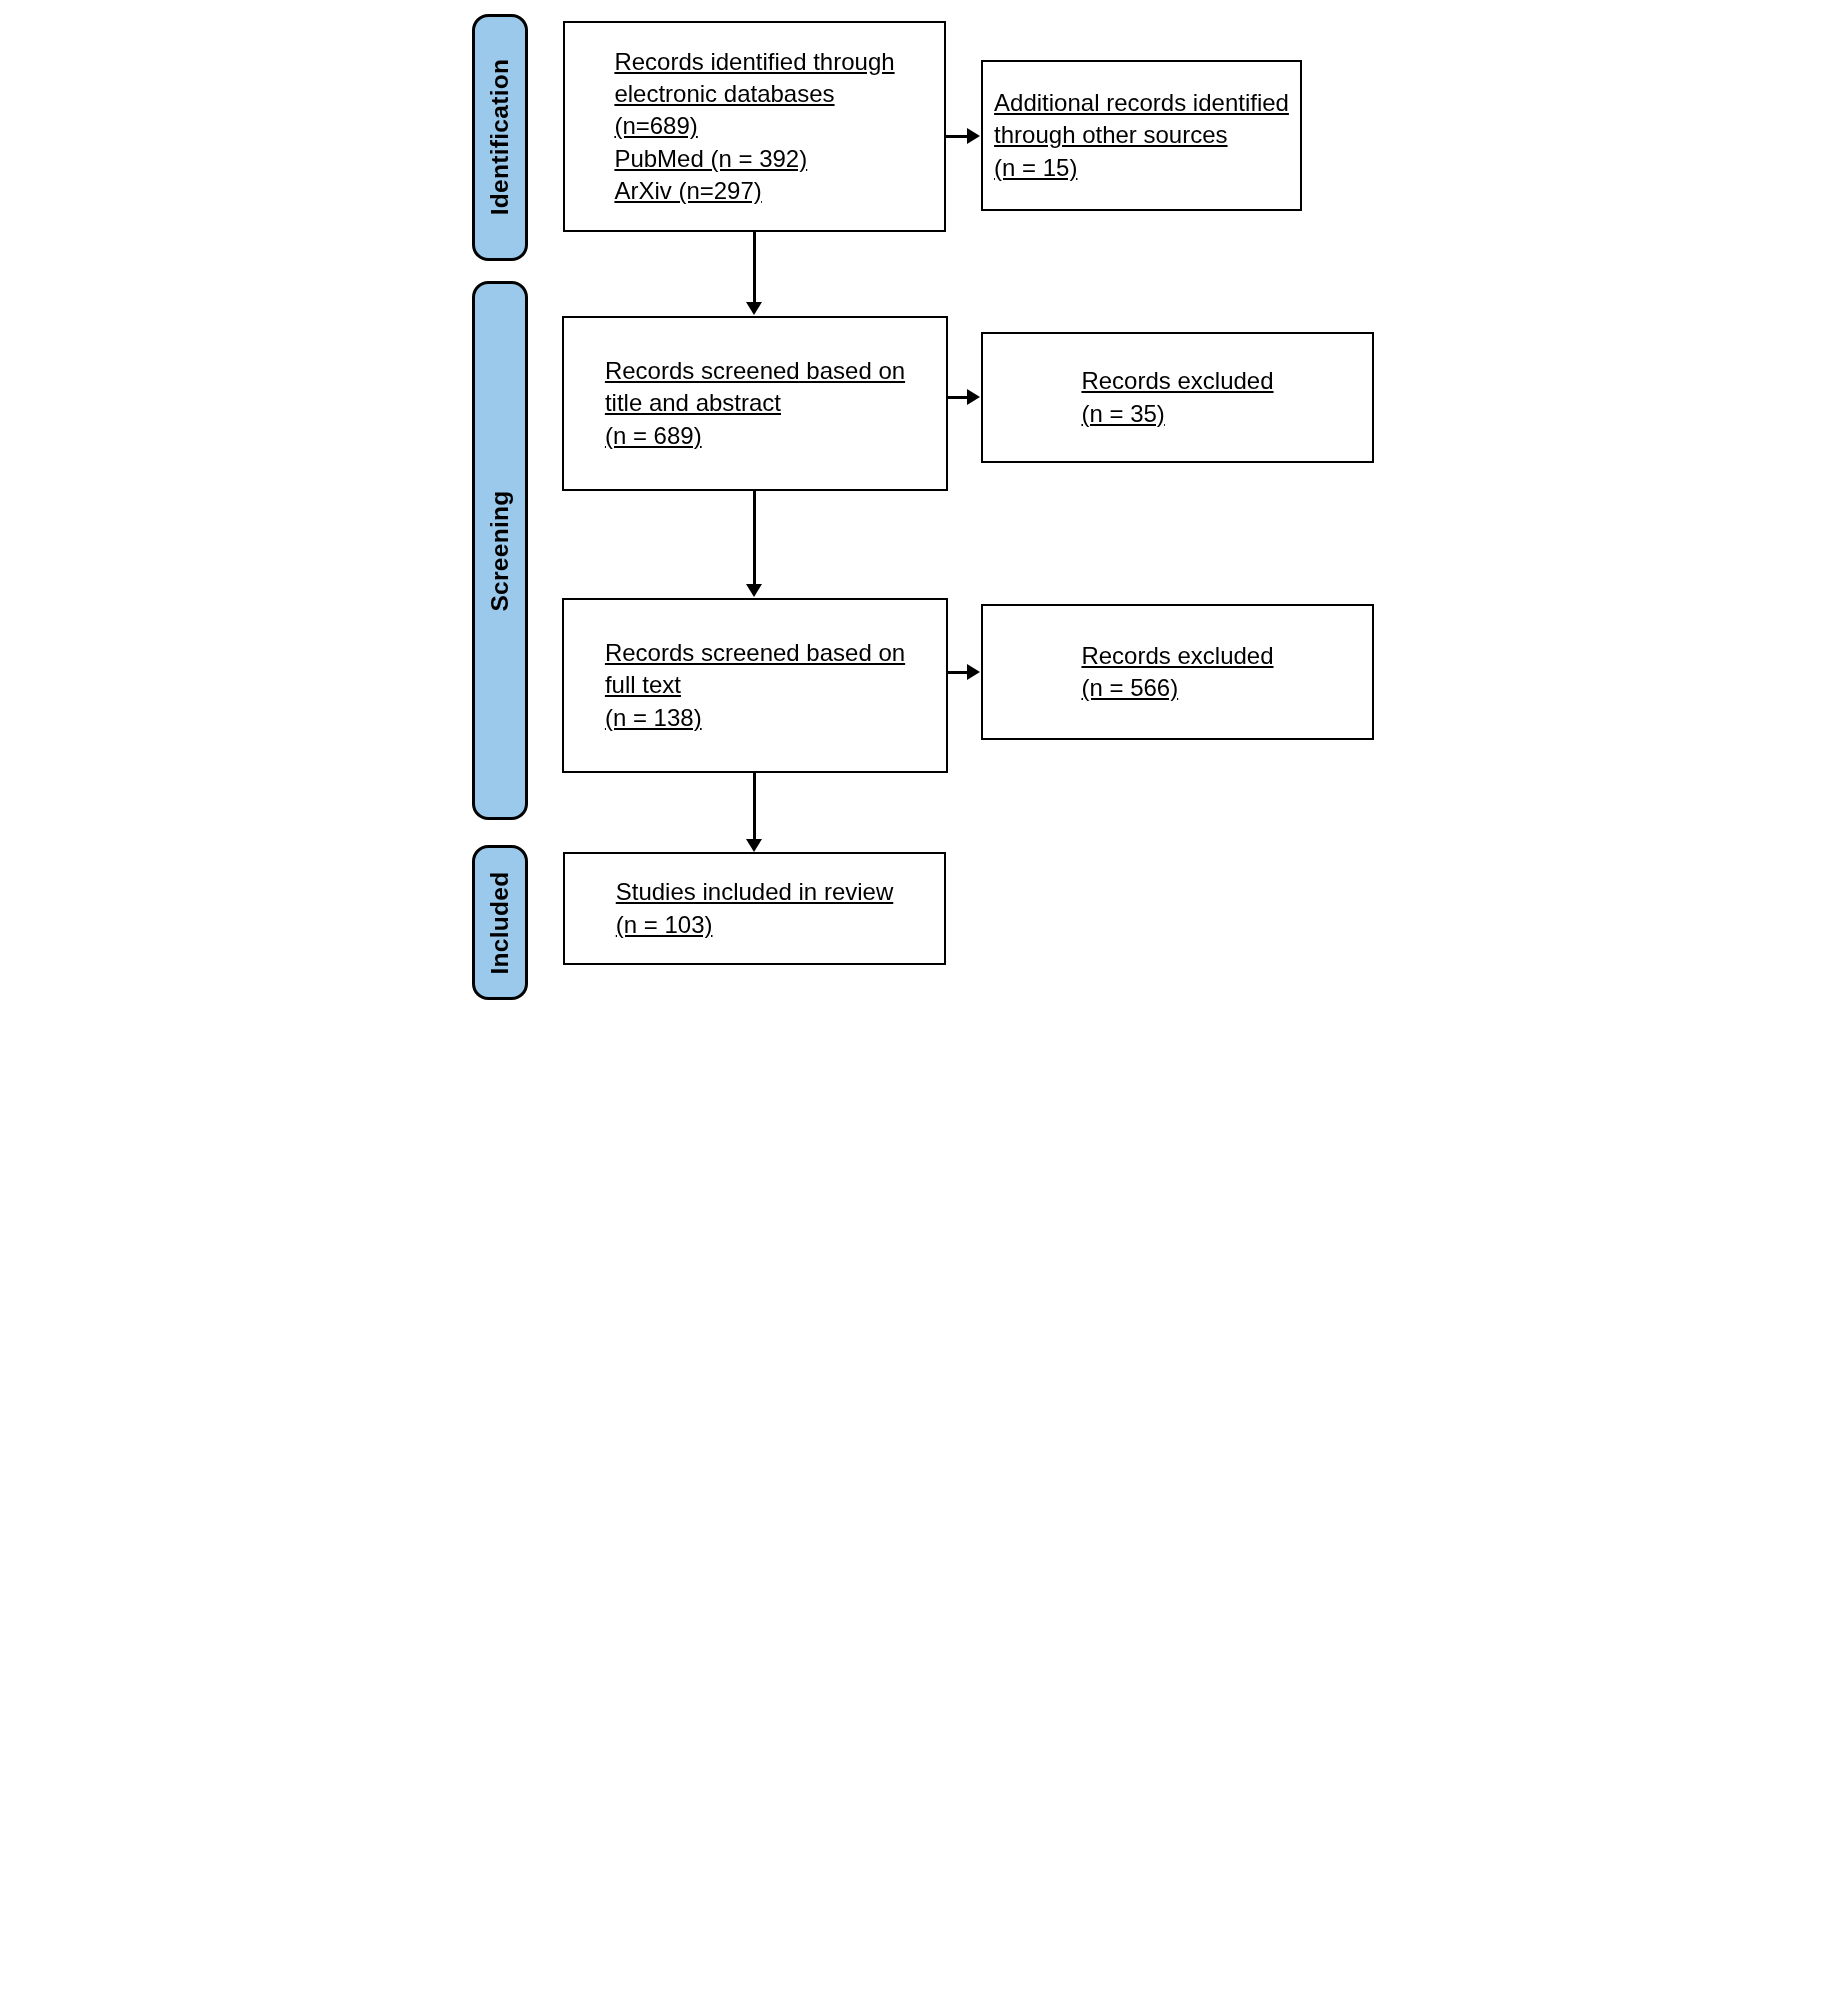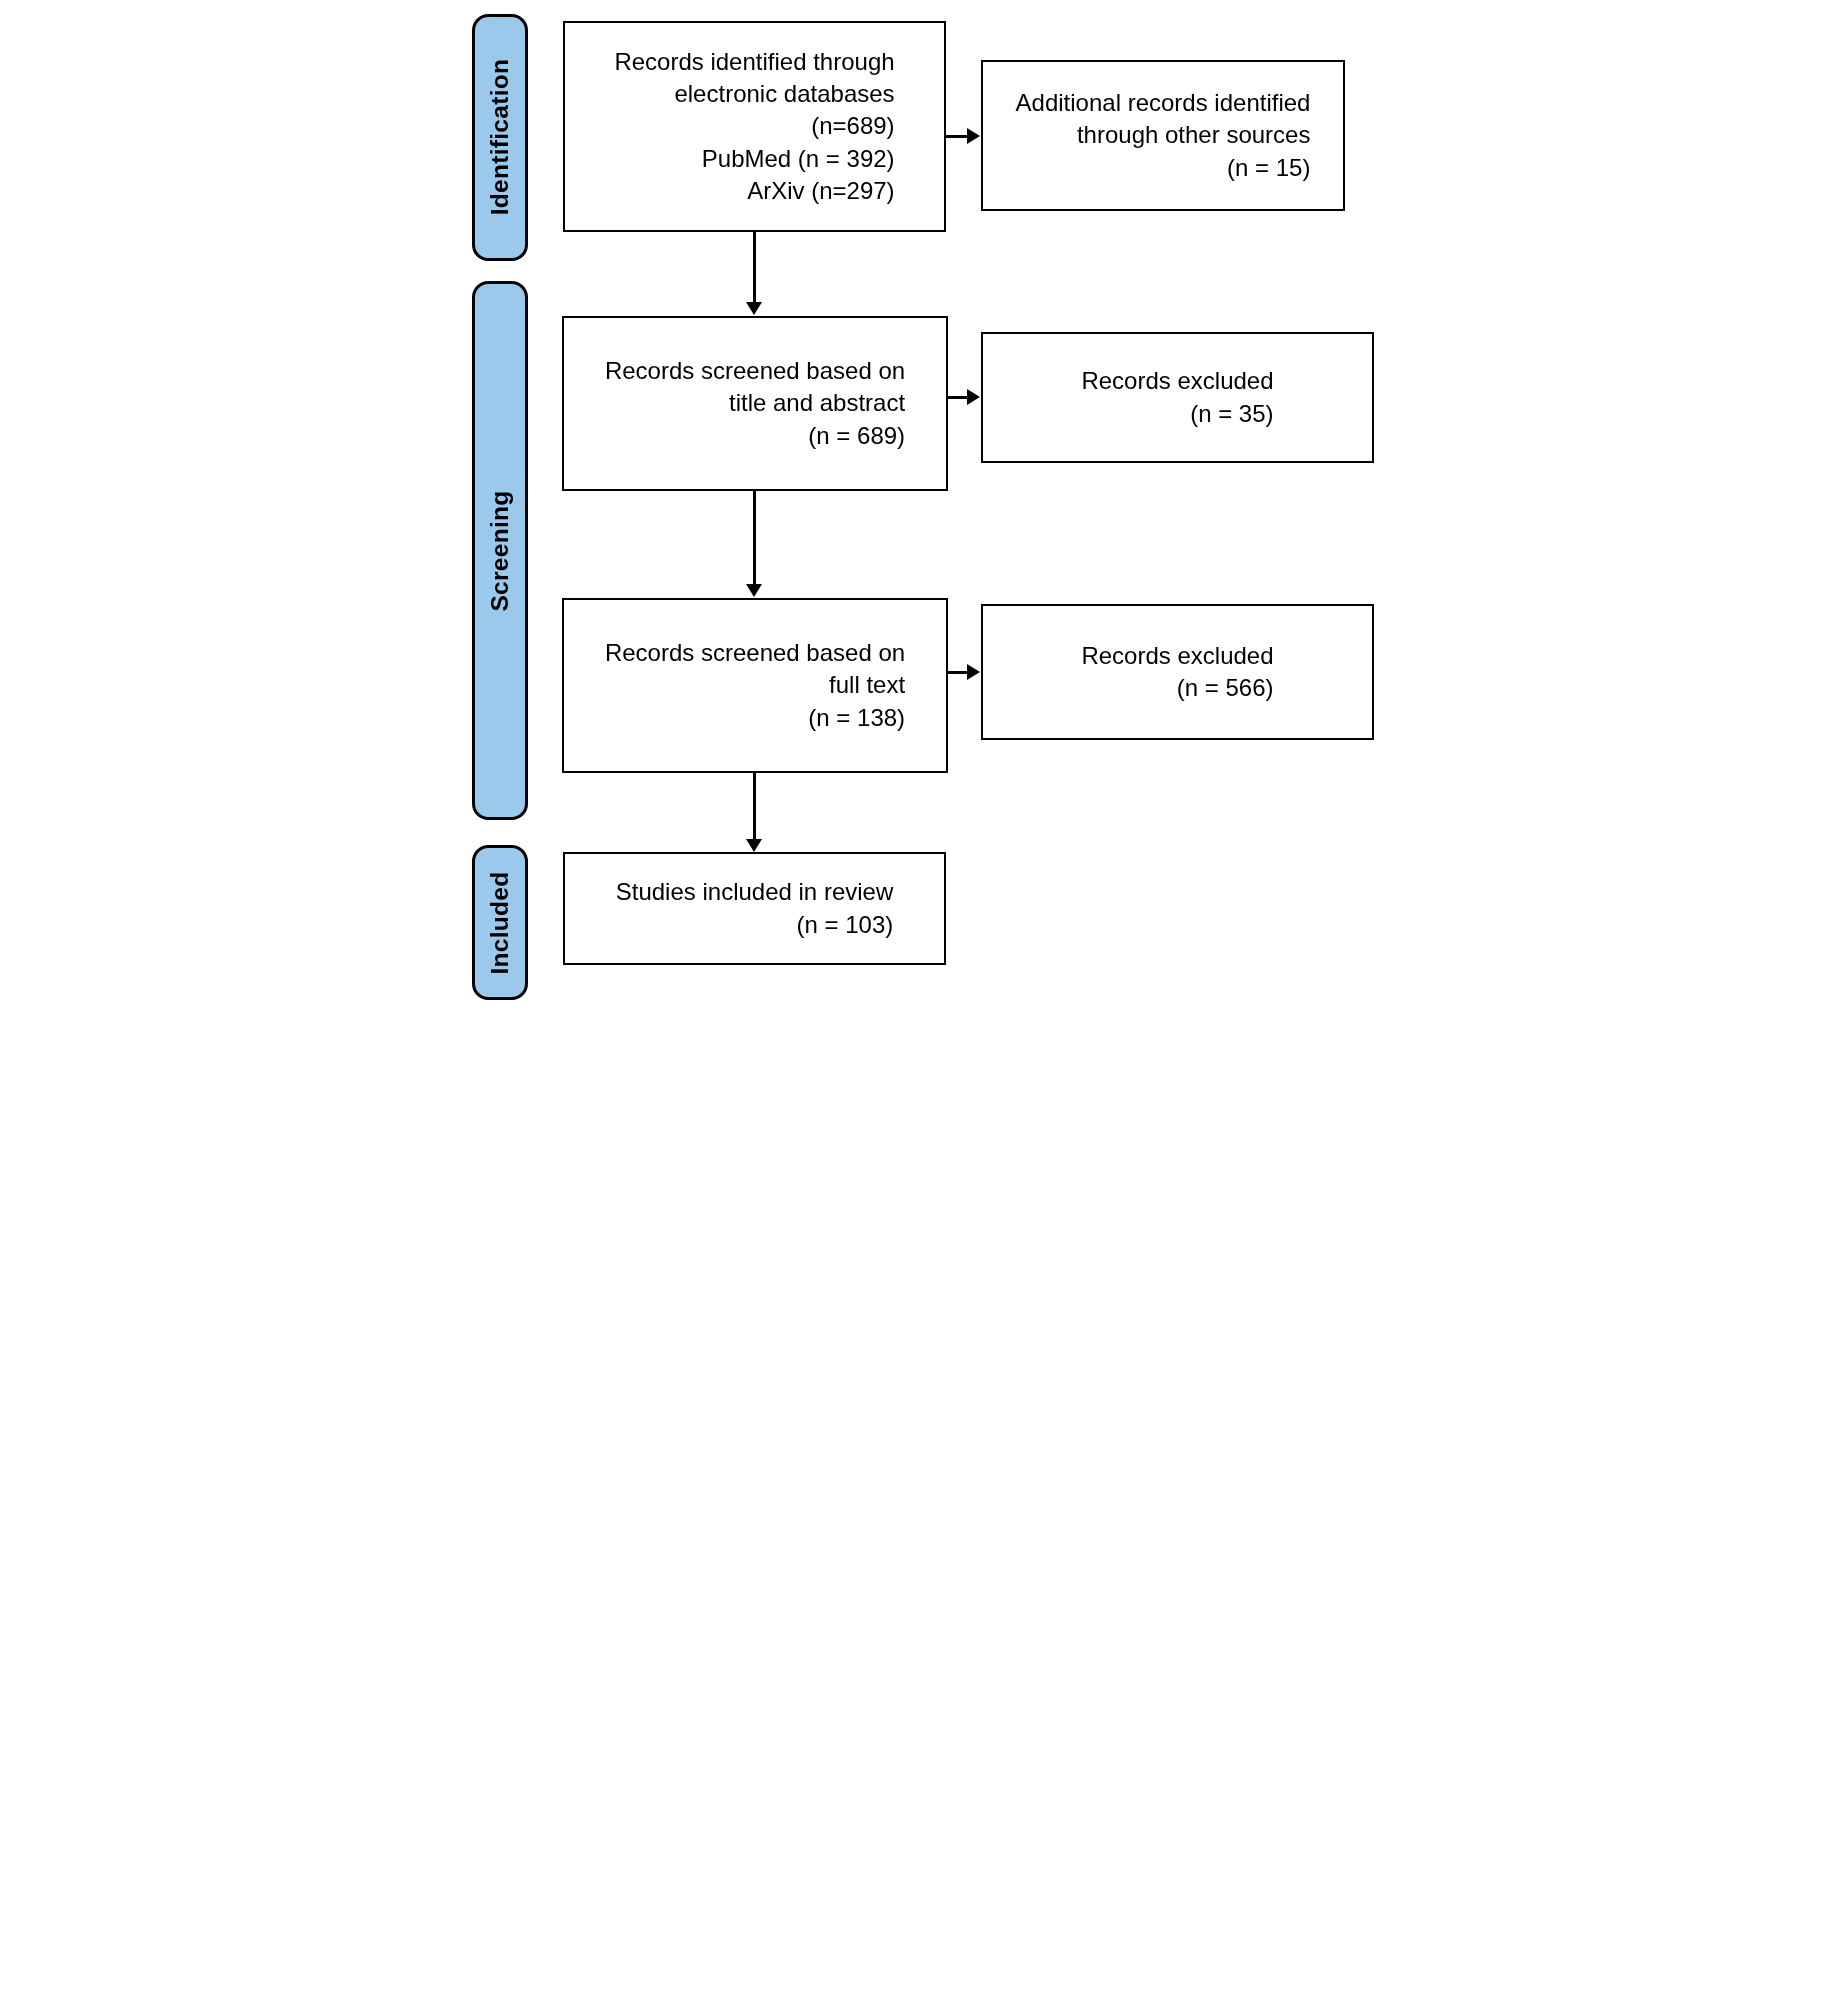--- a/index.html
+++ b/index.html
@@ -55,27 +55,28 @@
     position: absolute;
     background: var(--box-fill);
     border: 2.7px solid var(--box-border);
     display: flex;
     align-items: center;
     justify-content: center;
     box-sizing: border-box;
   }
   .box-text {
     white-space: pre-line;
-    text-align: right;
+    text-align: left;
     font-size: 24px;
     line-height: 1.35;
     color: var(--text-color);
+    text-decoration: underline;
   }
   #box-records-identified   { left: 102px; top: 21px;   width: 383px; height: 211px; }
-  #box-additional-records   { left: 520px; top: 60px;   width: 364px; height: 151px; }
+  #box-additional-records   { left: 520px; top: 60px;   width: 321px; height: 151px; }
   #box-screened-title       { left: 101px; top: 316px;  width: 386px; height: 175px; }
   #box-excluded-title       { left: 520px; top: 332px;  width: 393px; height: 131px; }
   #box-screened-fulltext    { left: 101px; top: 598px;  width: 386px; height: 175px; }
   #box-excluded-fulltext    { left: 520px; top: 604px;  width: 393px; height: 136px; }
   #box-studies-included     { left: 102px; top: 852px; width: 383px; height: 113px; }
 
   
   .arrow-line-h {
     position: absolute;
     height: 2.7px;

